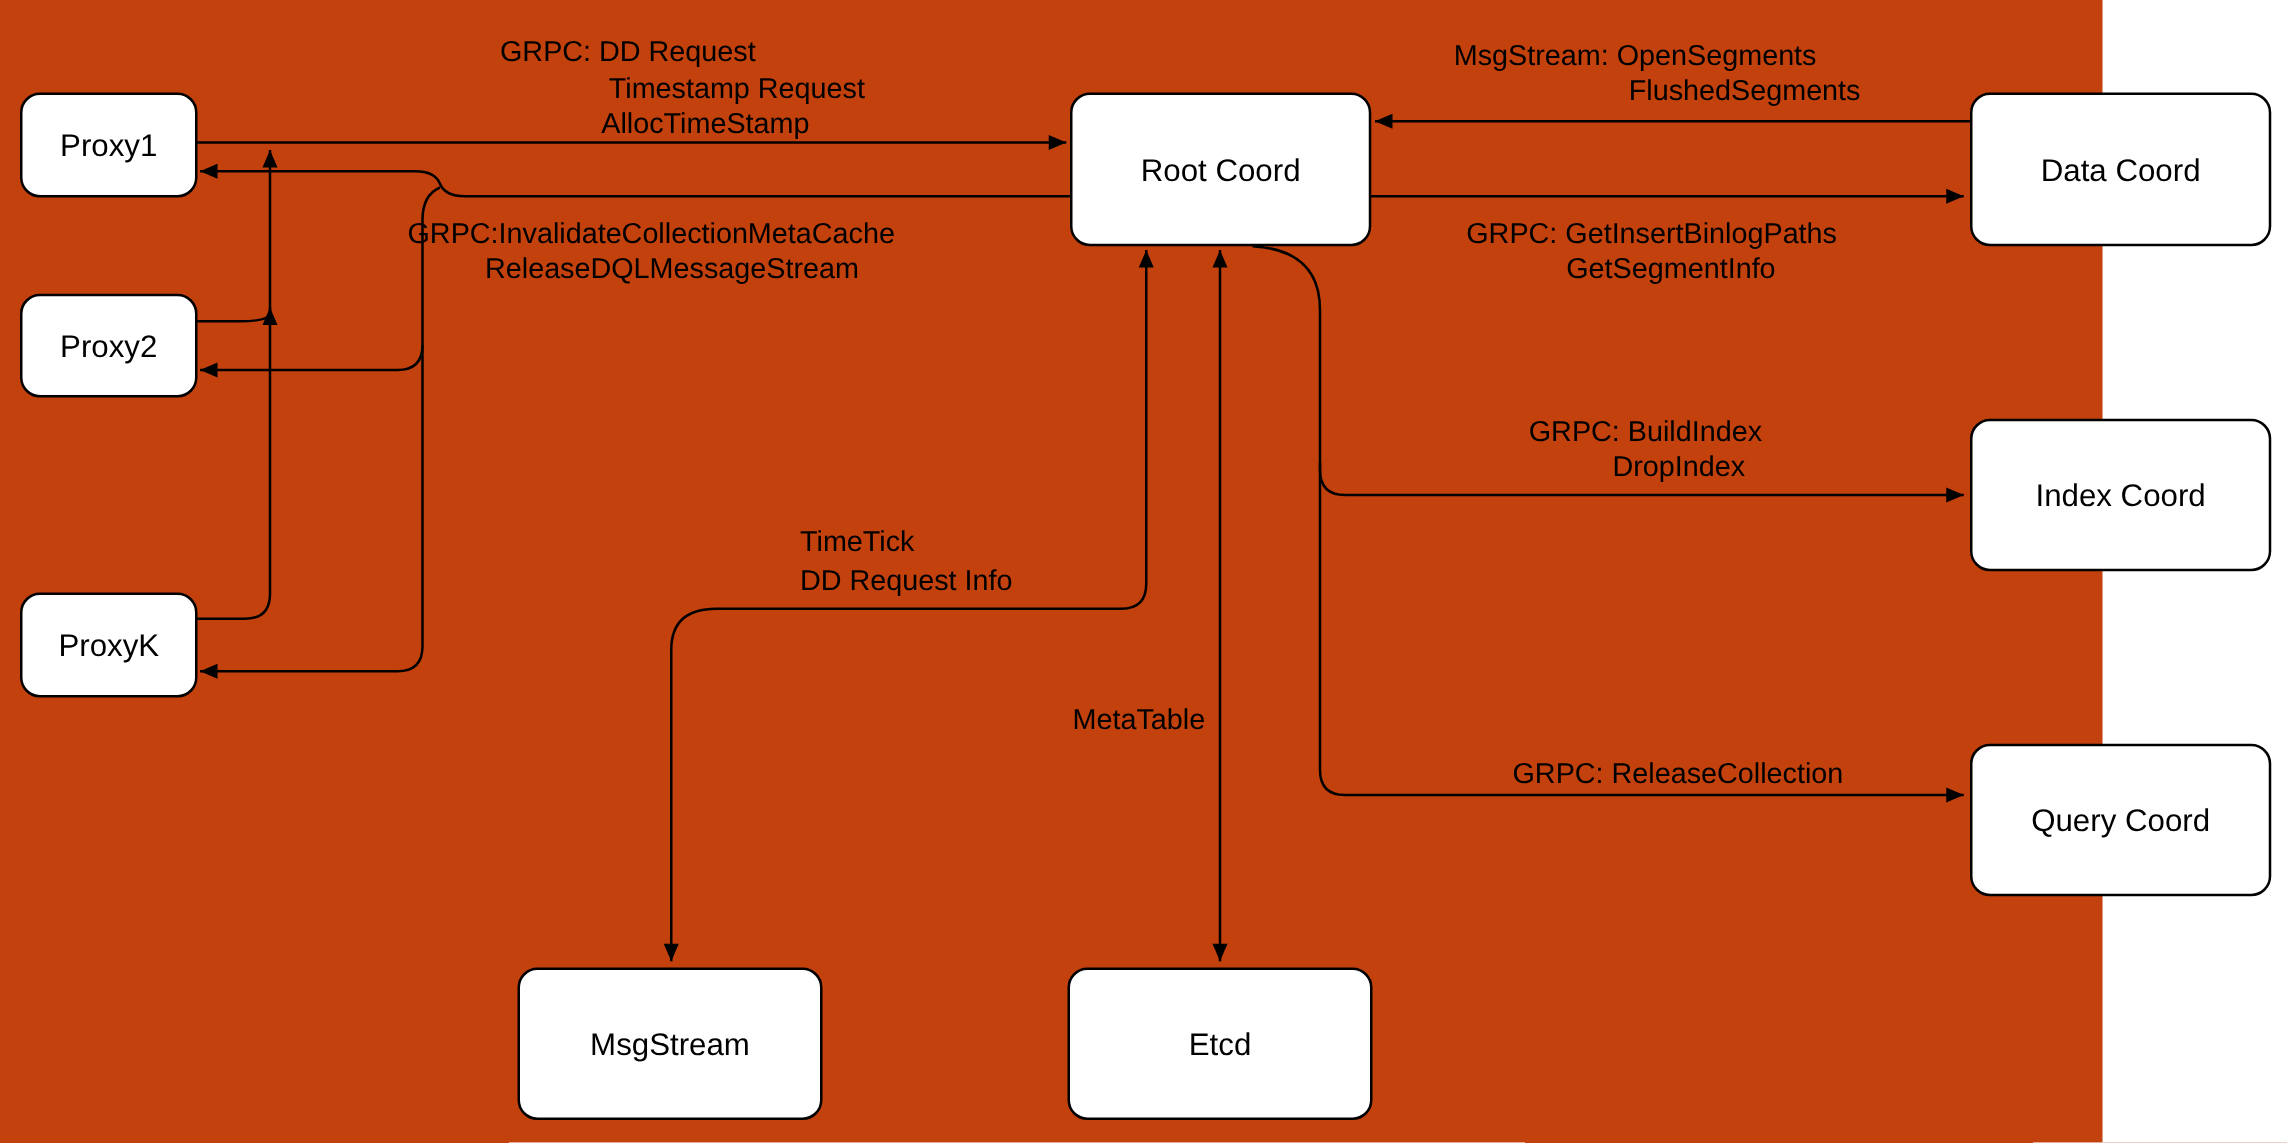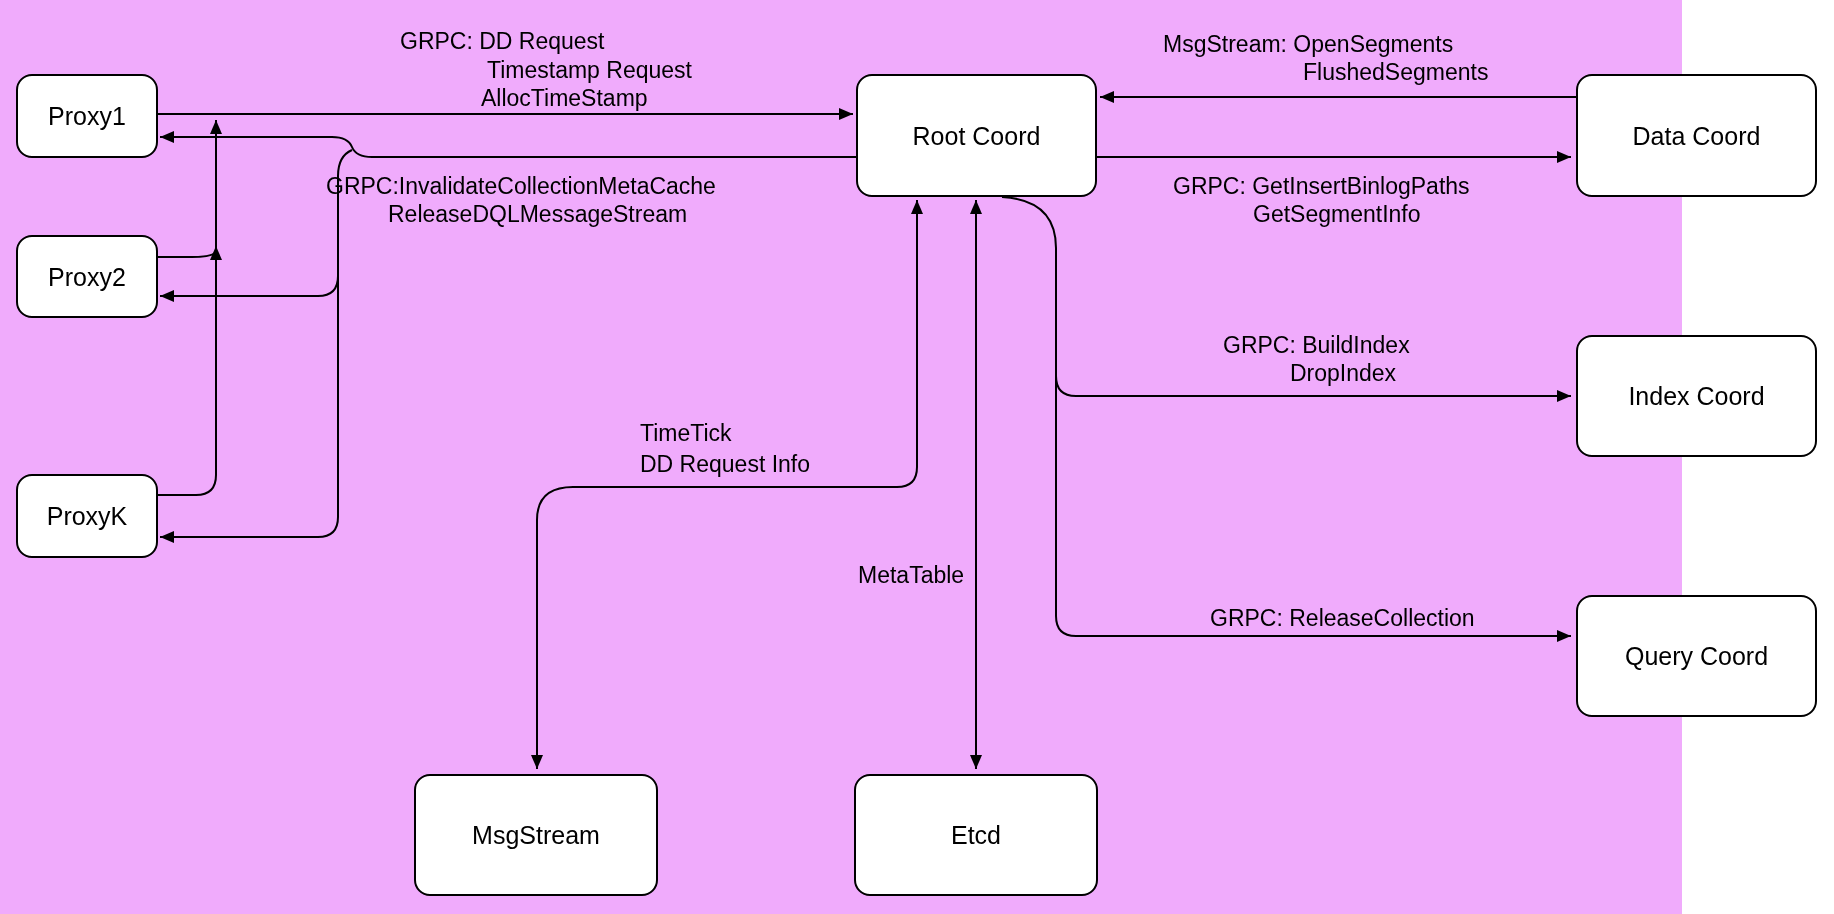--- a/index.html
+++ b/index.html
@@ -4,21 +4,21 @@
 <style>
   html, body {
     margin: 0;
     padding: 0;
     background: #ffffff;
   }
   #canvas-wrap {
     position: relative;
     width: 1682px;
     height: 914px;
-    background: #f0abfc;
+    background: #c2410c;
     font-family: "Liberation Sans", sans-serif;
   }
   svg { display: block; }
   .node-rect {
     fill: #ffffff;
     stroke: #000000;
     stroke-width: 2;
   }
   .edge-path {
     fill: none;

